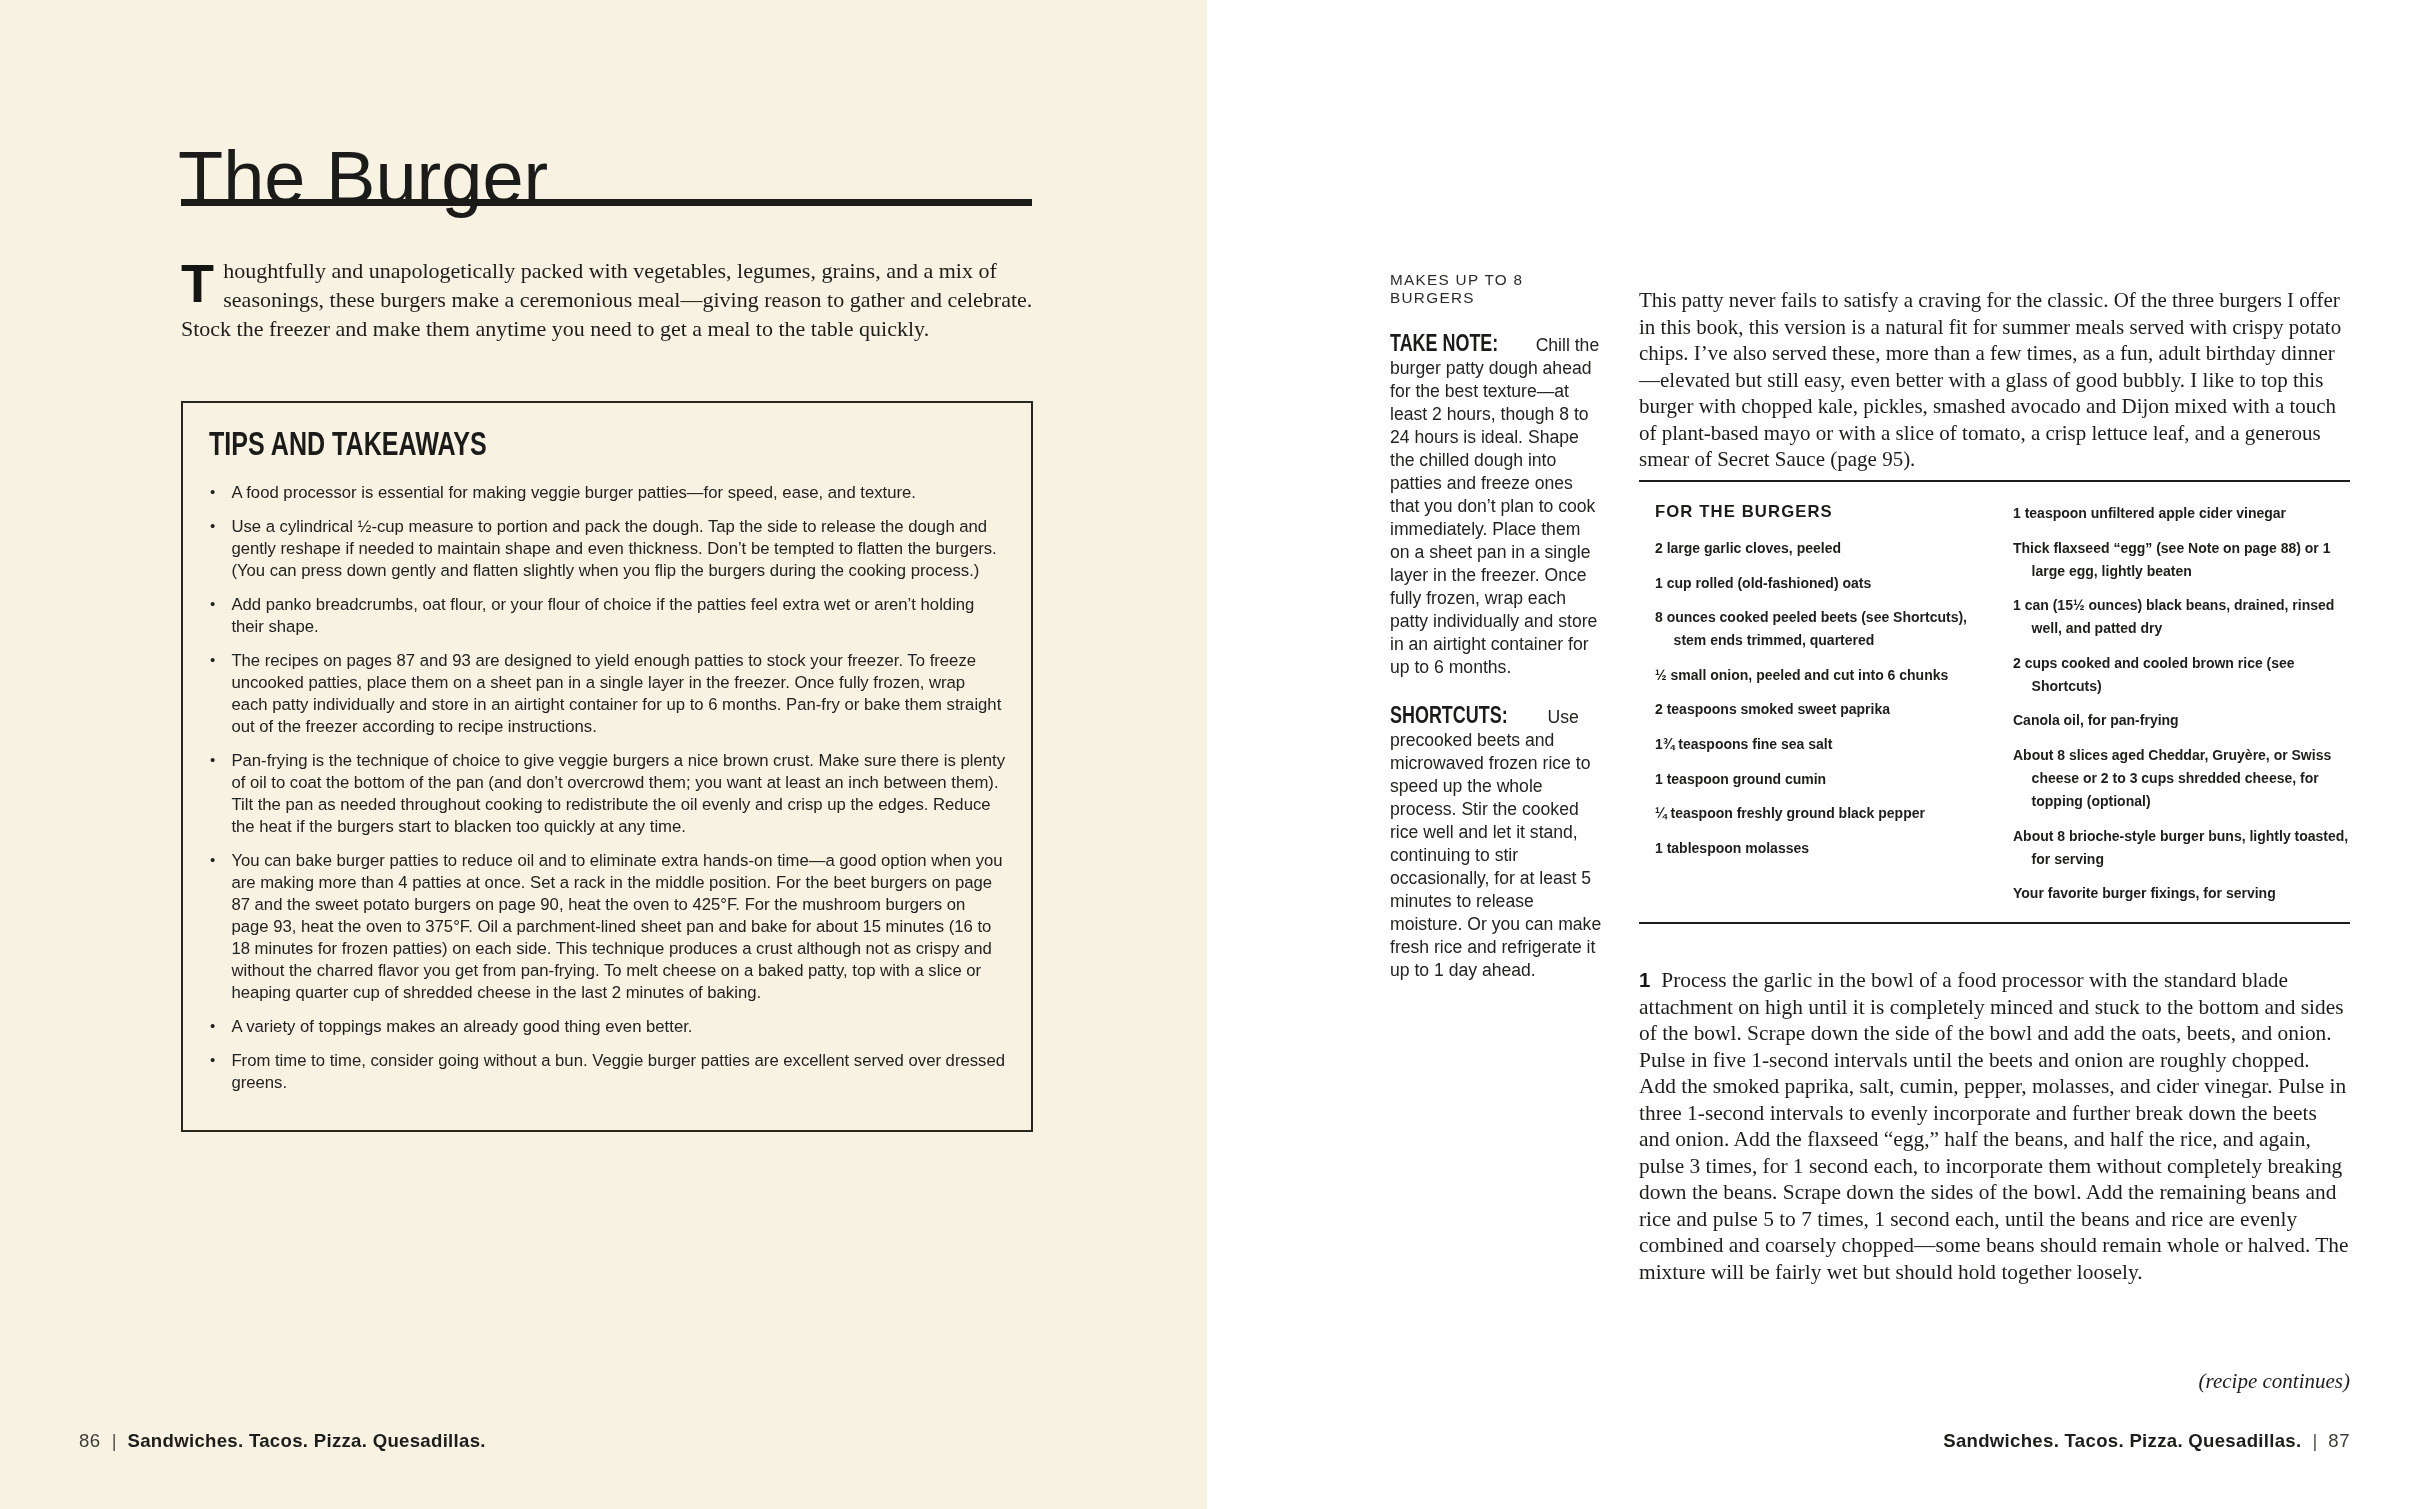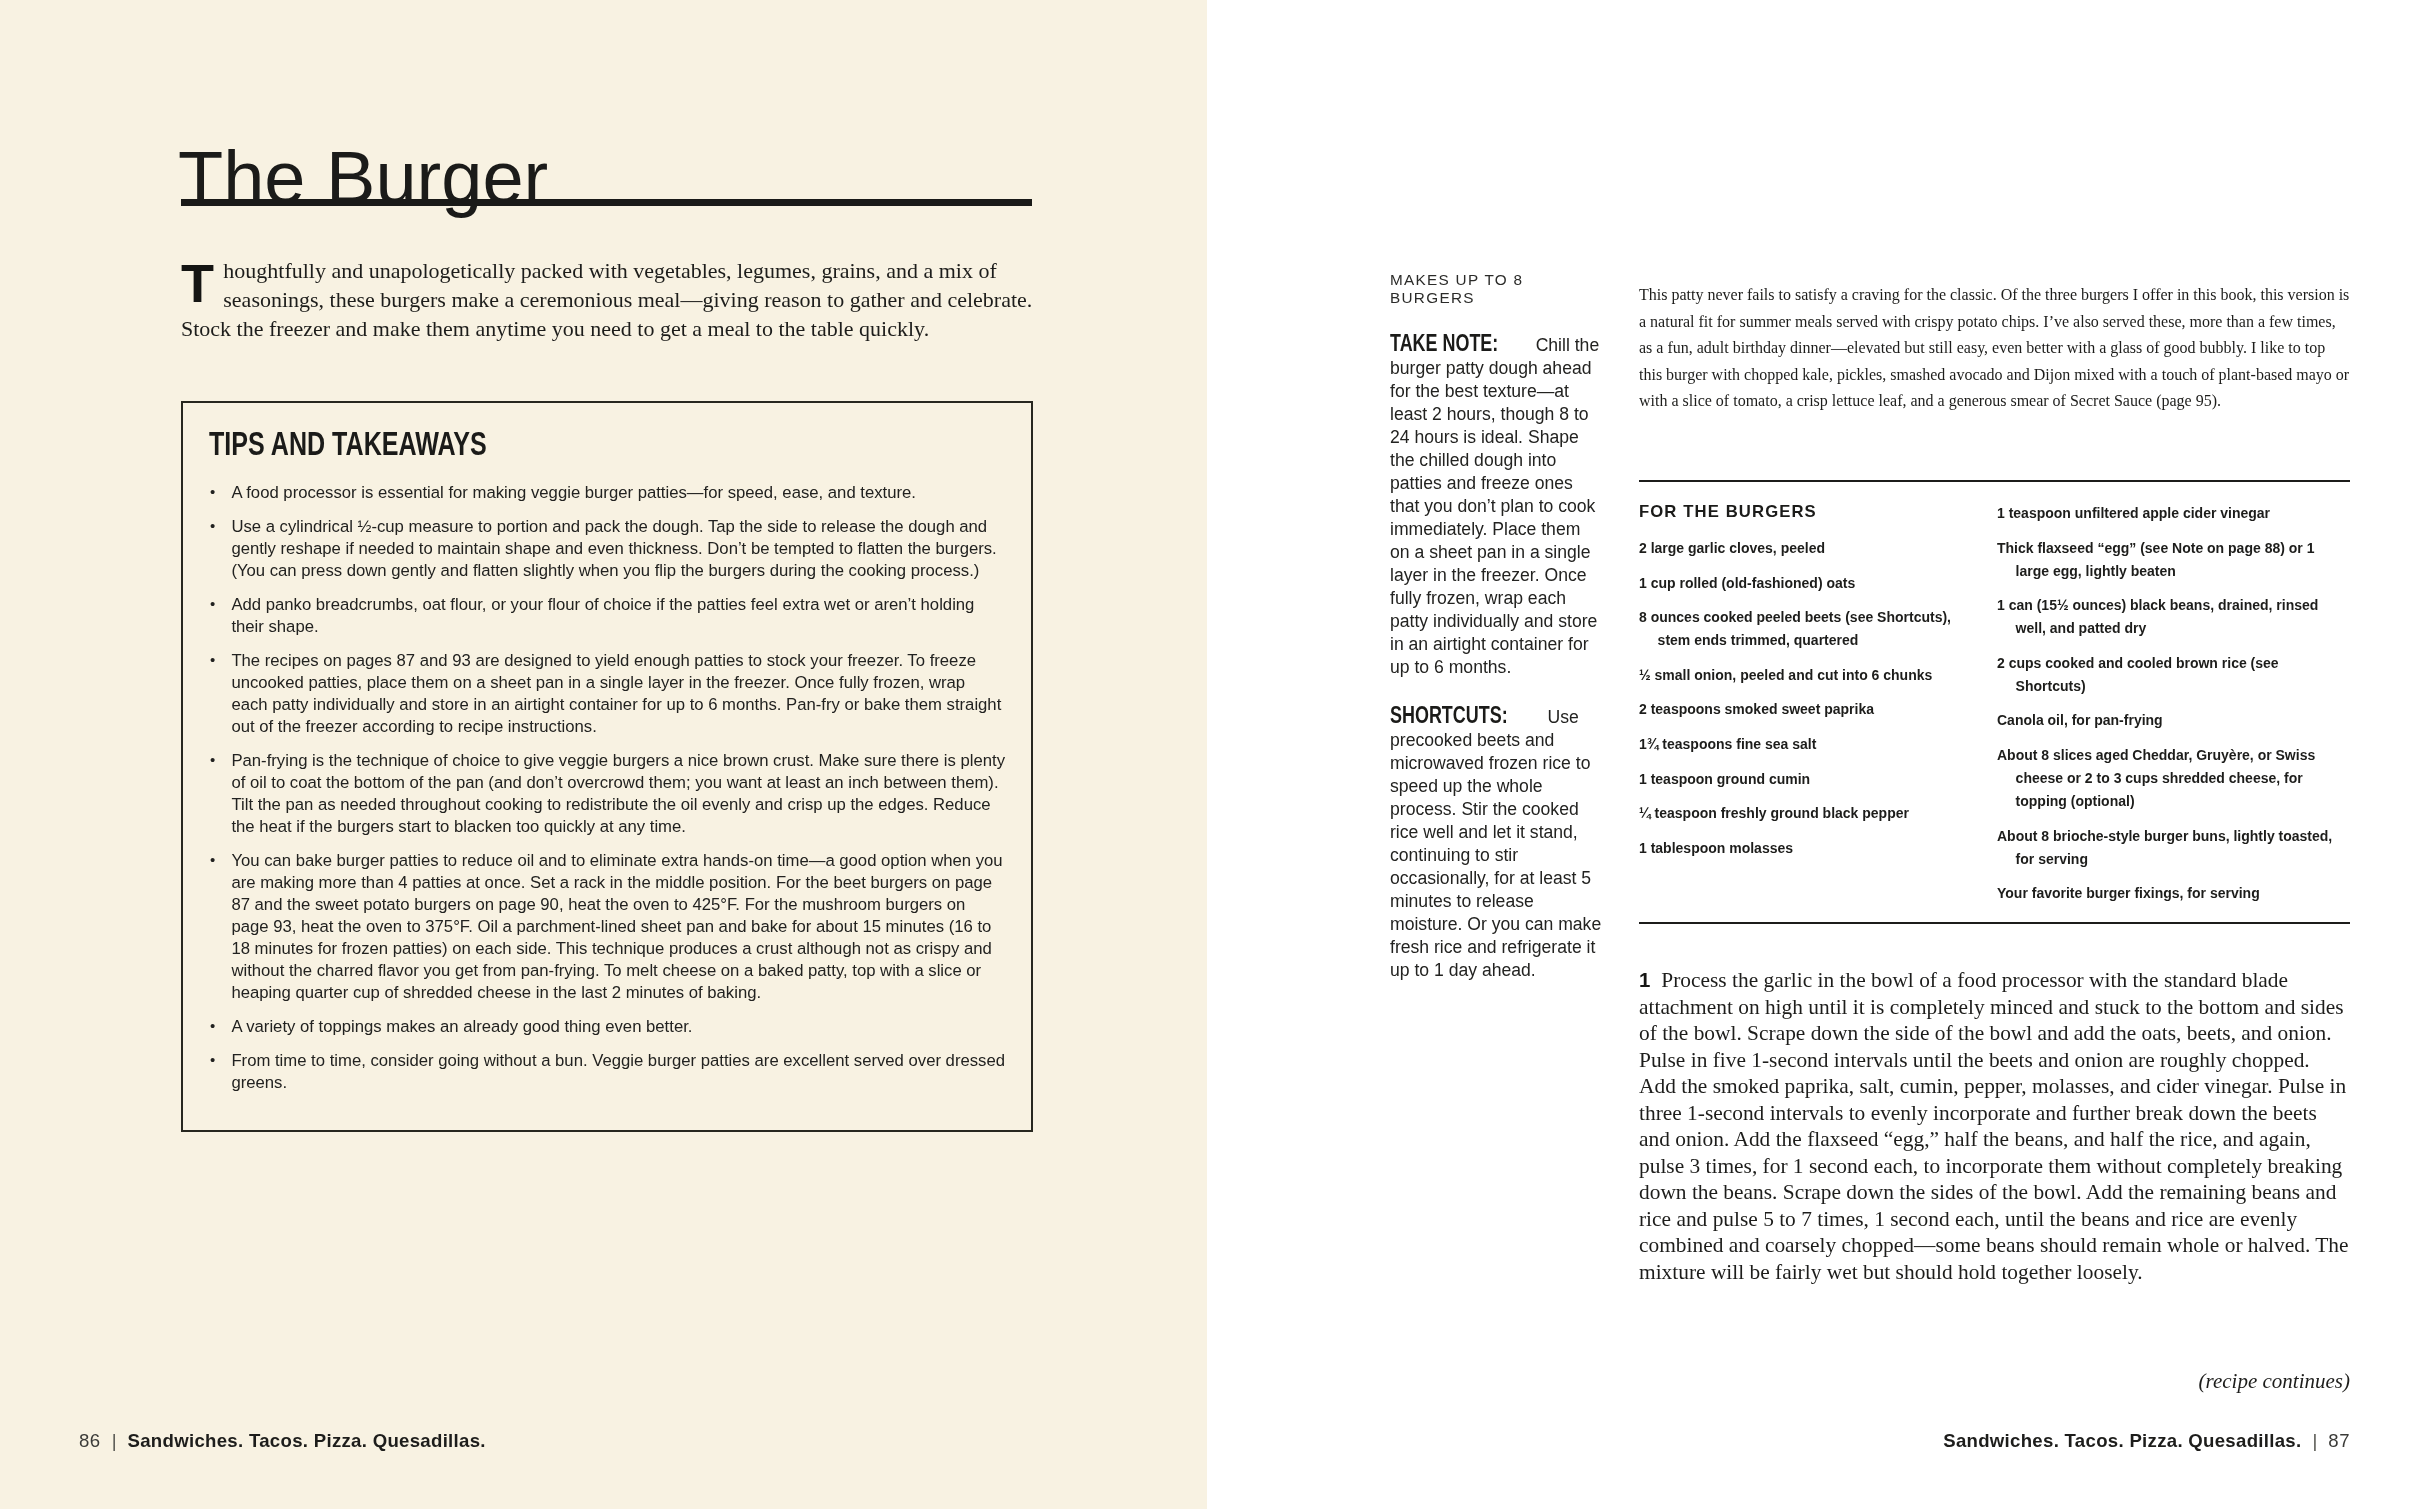--- a/index.html
+++ b/index.html
@@ -55,25 +55,25 @@
   .rp-yield{font-size:15.3px;letter-spacing:1.3px;color:#2b2b29;margin:0 0 25px 0;font-weight:400;}
   .sidebar-para{font-size:17.6px;line-height:23px;color:#232321;margin:0;}
   .sidebar-para + .sidebar-para{margin-top:25px;}
   .runin-label{
     display:inline-block;transform:scaleX(0.78);transform-origin:0 72%;
     font-weight:700;font-size:23px;letter-spacing:0;color:#1b1b19;margin-right:1.9px;
   }
   .rp-main{position:absolute;left:432px;top:0;width:711px;height:1509px;}
   .rp-intro{
     position:absolute;top:266px;left:0;width:711px;
-    font-family:"Liberation Serif",serif;font-size:16px;line-height:26.5px;color:#1d1d1b;
+    font-family:"Liberation Serif",serif;font-size:21px;line-height:26.5px;color:#1d1d1b;
   }
   .rp-rule1{position:absolute;top:480px;left:0;width:711px;height:1.9px;background:#1c1c1a;}
   .rp-rule2{position:absolute;top:922px;left:0;width:711px;height:1.9px;background:#1c1c1a;}
-  .rp-ingredients{position:absolute;top:502px;left:0;width:711px;display:flex;gap:13px;}
+  .rp-ingredients{position:absolute;top:502px;left:16px;width:711px;display:flex;gap:13px;}
   .ing-col1{width:345px;flex:none;}
   .ing-col2{width:353px;flex:none;}
   .ing-header{
     font-size:16.7px;font-weight:700;letter-spacing:1.1px;color:#1b1b19;margin:0 0 15px 0;
   }
   .ing{
     font-size:14px;font-weight:700;line-height:23px;color:#1d1d1b;
     padding-left:18.6px;text-indent:-18.6px;margin-bottom:11.6px;
   }
   .rp-step{

